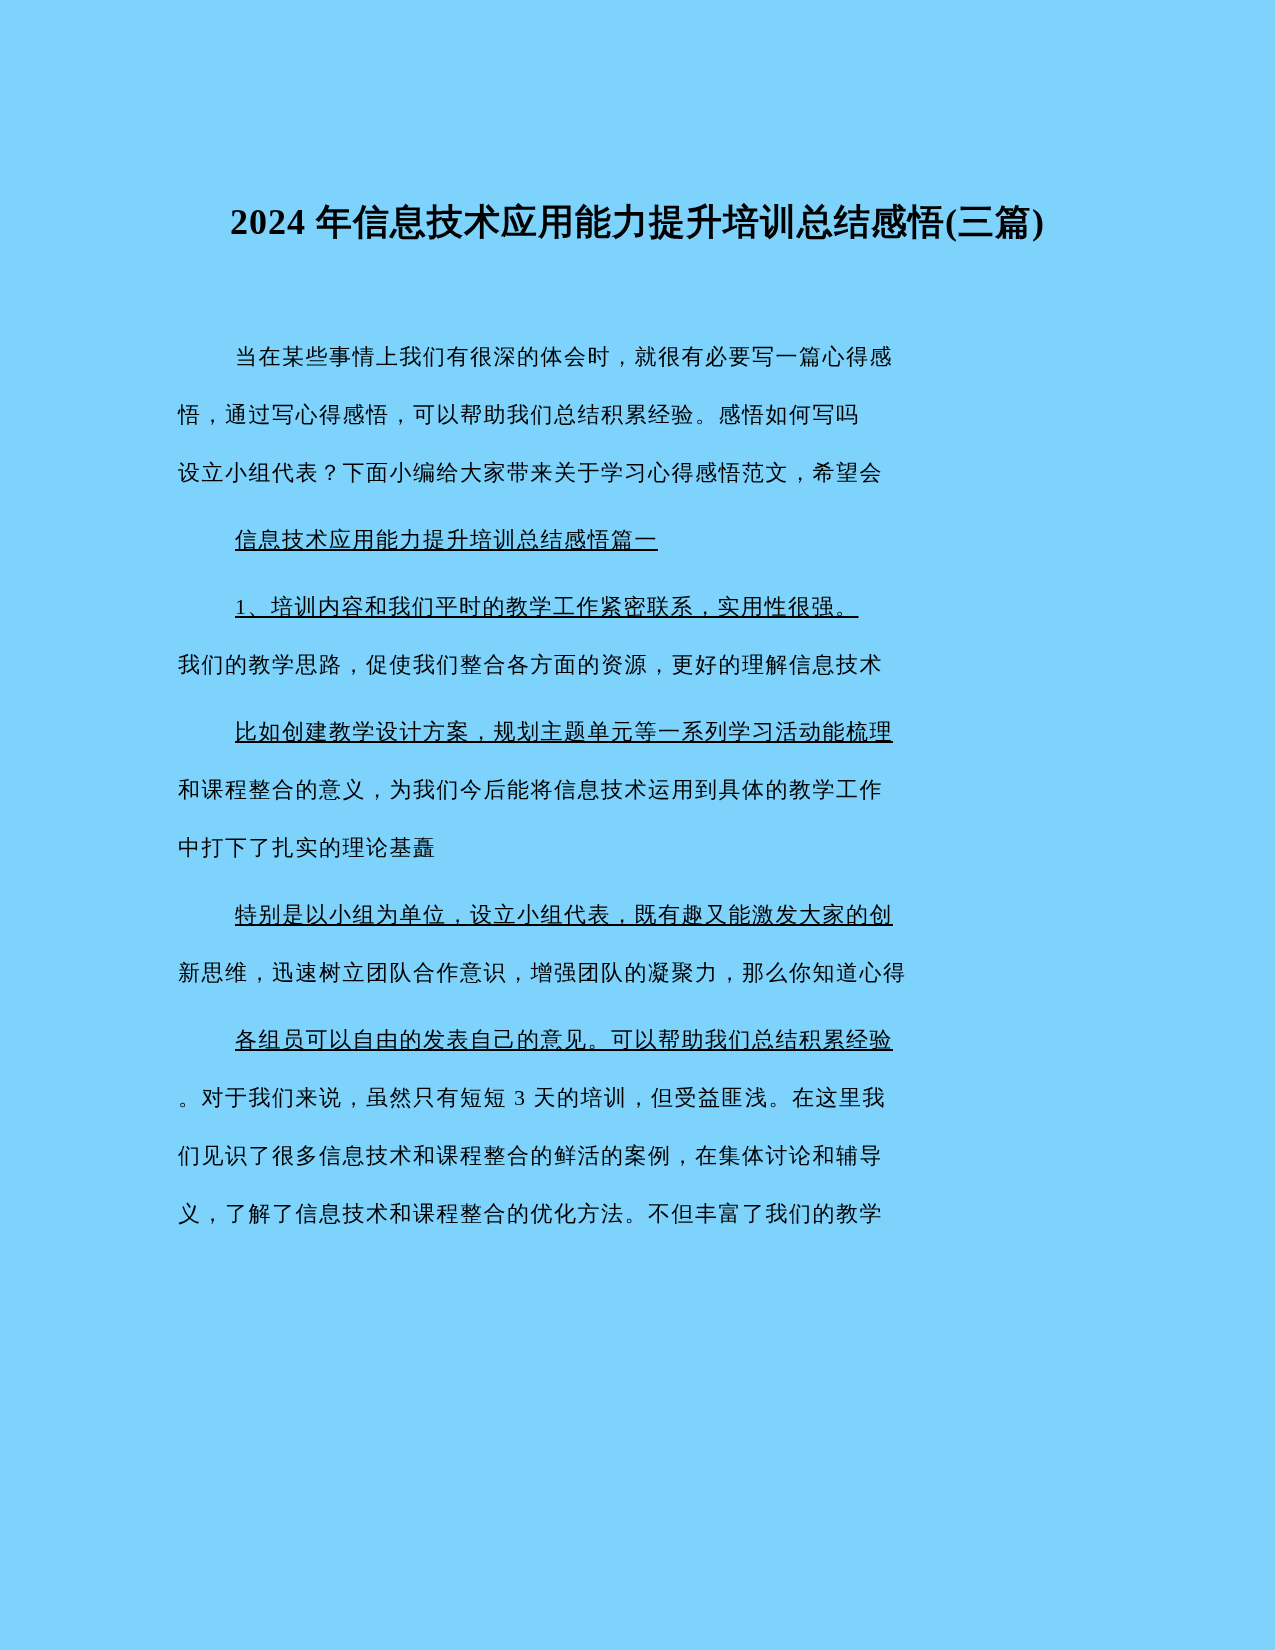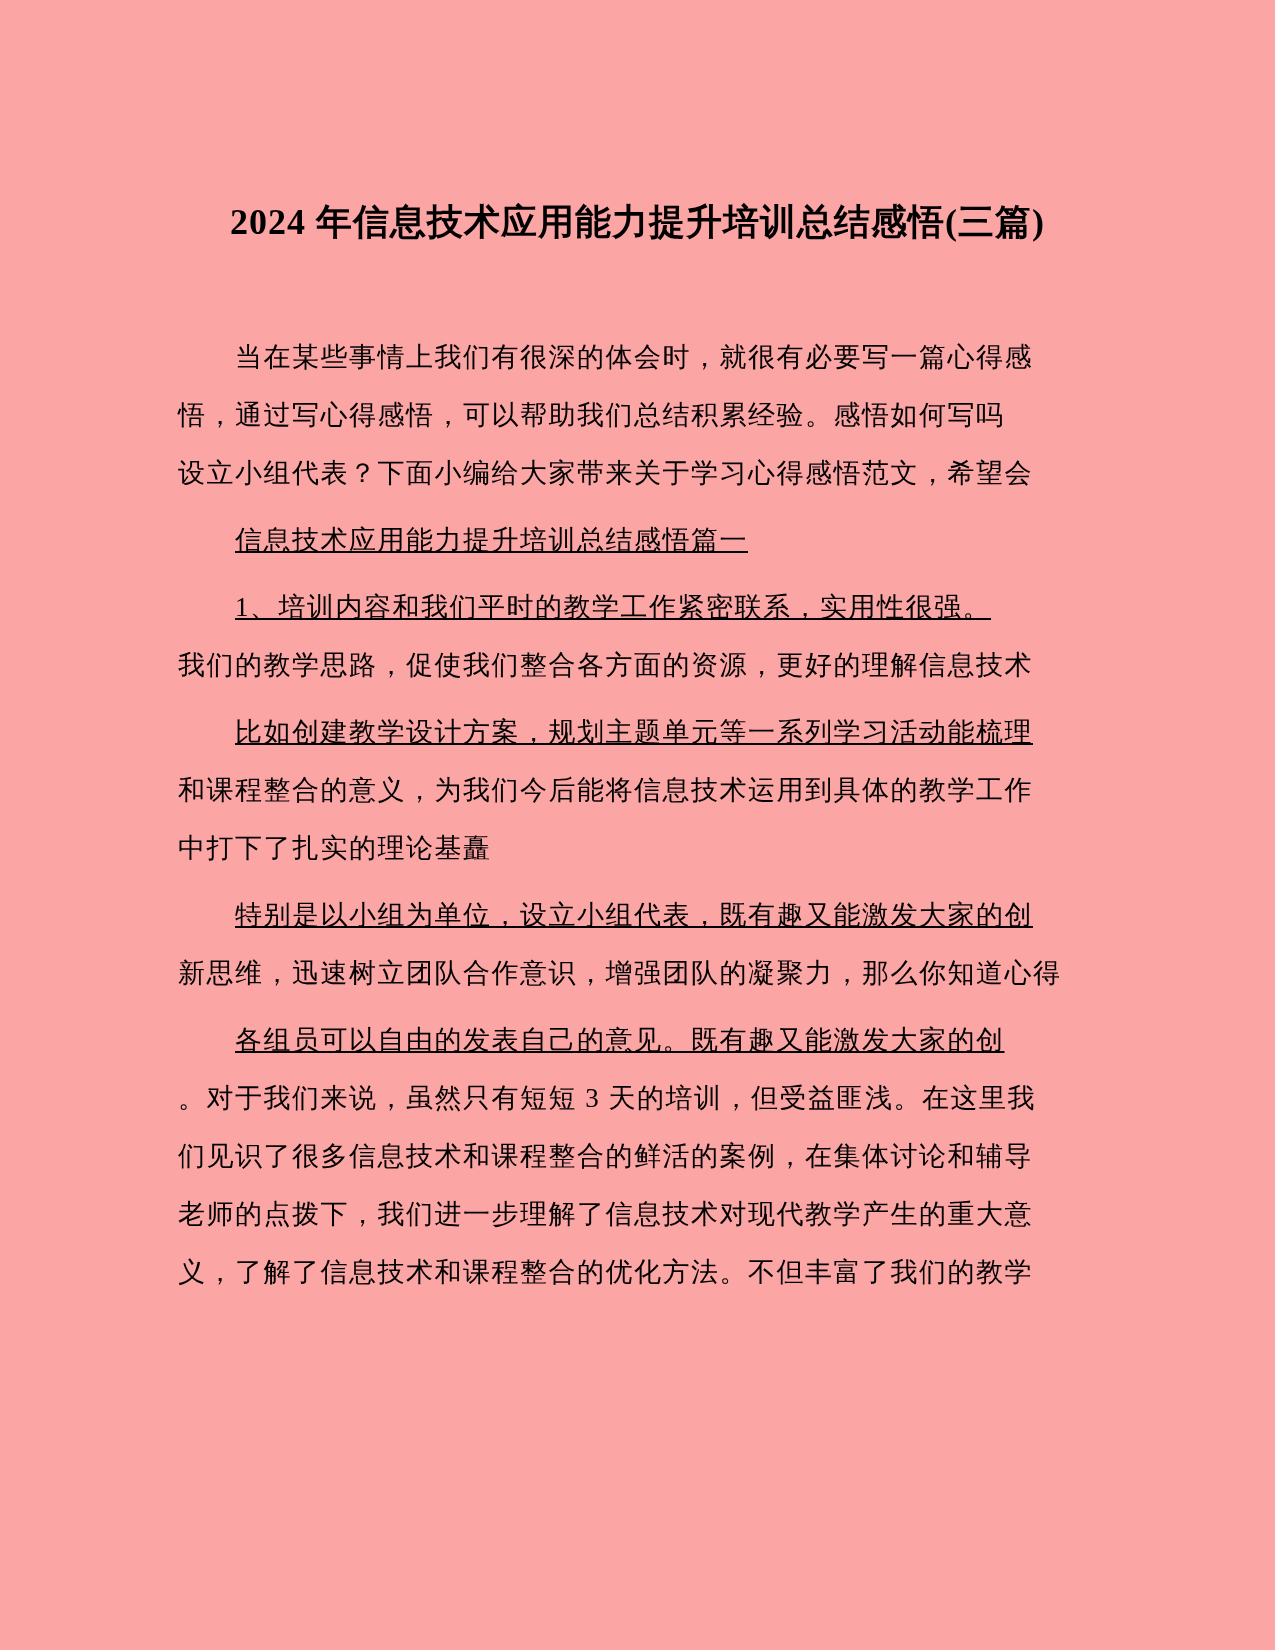--- a/index.html
+++ b/index.html
@@ -4,21 +4,21 @@
 <style>
   html, body {
     margin: 0;
     padding: 0;
     background: #ffffff;
   }
   .page {
     position: relative;
     width: 1275px;
     height: 1650px;
-    background: #fca5a5;
+    background: #7dd3fc;
     overflow: hidden;
     font-family: "Liberation Serif", "DejaVu Serif", serif;
     color: #000000;
   }
   .doc-title {
     position: absolute;
     top: 196px;
     left: 0;
     width: 100%;
     text-align: center;
@@ -30,21 +30,21 @@
   }
   .content {
     position: absolute;
     top: 328px;
     left: 178px;
     width: 862px;
   }
   .line {
     height: 58px;
     line-height: 58px;
-    font-size: 27px;
+    font-size: 22px;
     letter-spacing: 1.5px;
     white-space: nowrap;
   }
   
   .line.ind {
     padding-left: 57px;
   }
   
   .line.pf {
     margin-top: 9px;
@@ -63,20 +63,19 @@
     <div class="line">悟，通过写心得感悟，可以帮助我们总结积累经验。感悟如何写吗</div>
     <div class="line">设立小组代表？下面小编给大家带来关于学习心得感悟范文，希望会</div>
     <div class="line ind pf">信息技术应用能力提升培训总结感悟篇一</div>
     <div class="line ind pf">1、培训内容和我们平时的教学工作紧密联系，实用性很强。</div>
     <div class="line">我们的教学思路，促使我们整合各方面的资源，更好的理解信息技术</div>
     <div class="line ind pf">比如创建教学设计方案，规划主题单元等一系列学习活动能梳理</div>
     <div class="line">和课程整合的意义，为我们今后能将信息技术运用到具体的教学工作</div>
     <div class="line">中打下了扎实的理论基矗</div>
     <div class="line ind pf">特别是以小组为单位，设立小组代表，既有趣又能激发大家的创</div>
     <div class="line">新思维，迅速树立团队合作意识，增强团队的凝聚力，那么你知道心得</div>
-    <div class="line ind pf">各组员可以自由的发表自己的意见。既有趣又能激发大家的创</div>
+    <div class="line ind pf">各组员可以自由的发表自己的意见。可以帮助我们总结积累经验</div>
     <div class="line">。对于我们来说，虽然只有短短 3 天的培训，但受益匪浅。在这里我</div>
     <div class="line">们见识了很多信息技术和课程整合的鲜活的案例，在集体讨论和辅导</div>
-    <div class="line">老师的点拨下，我们进一步理解了信息技术对现代教学产生的重大意</div>
     <div class="line">义，了解了信息技术和课程整合的优化方法。不但丰富了我们的教学</div>
   </div>
 
 </div>
 
 </body></html>

